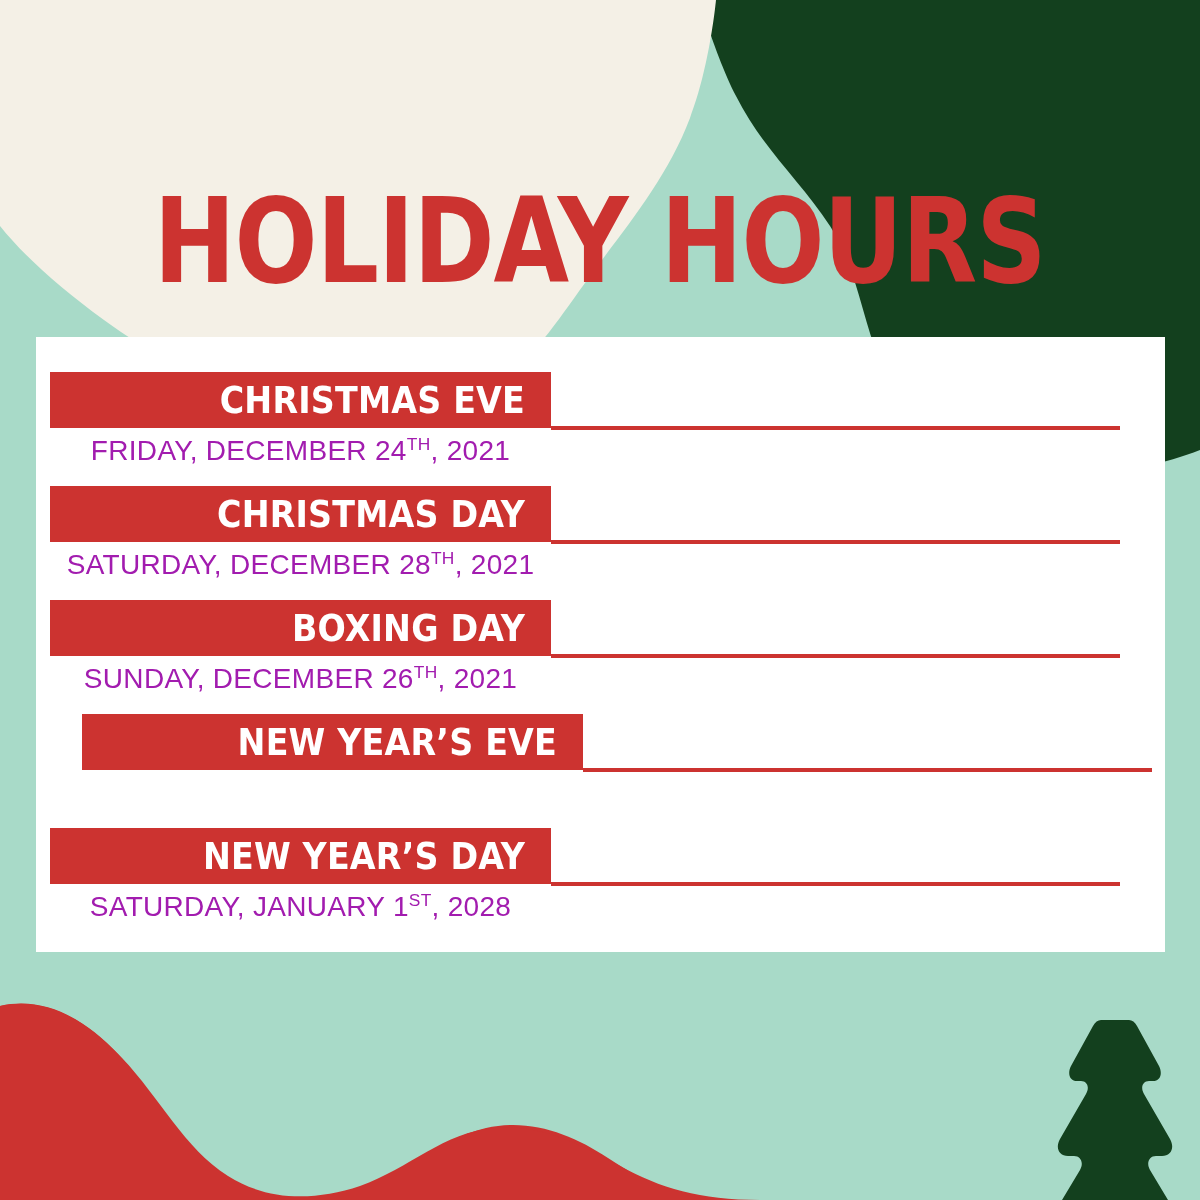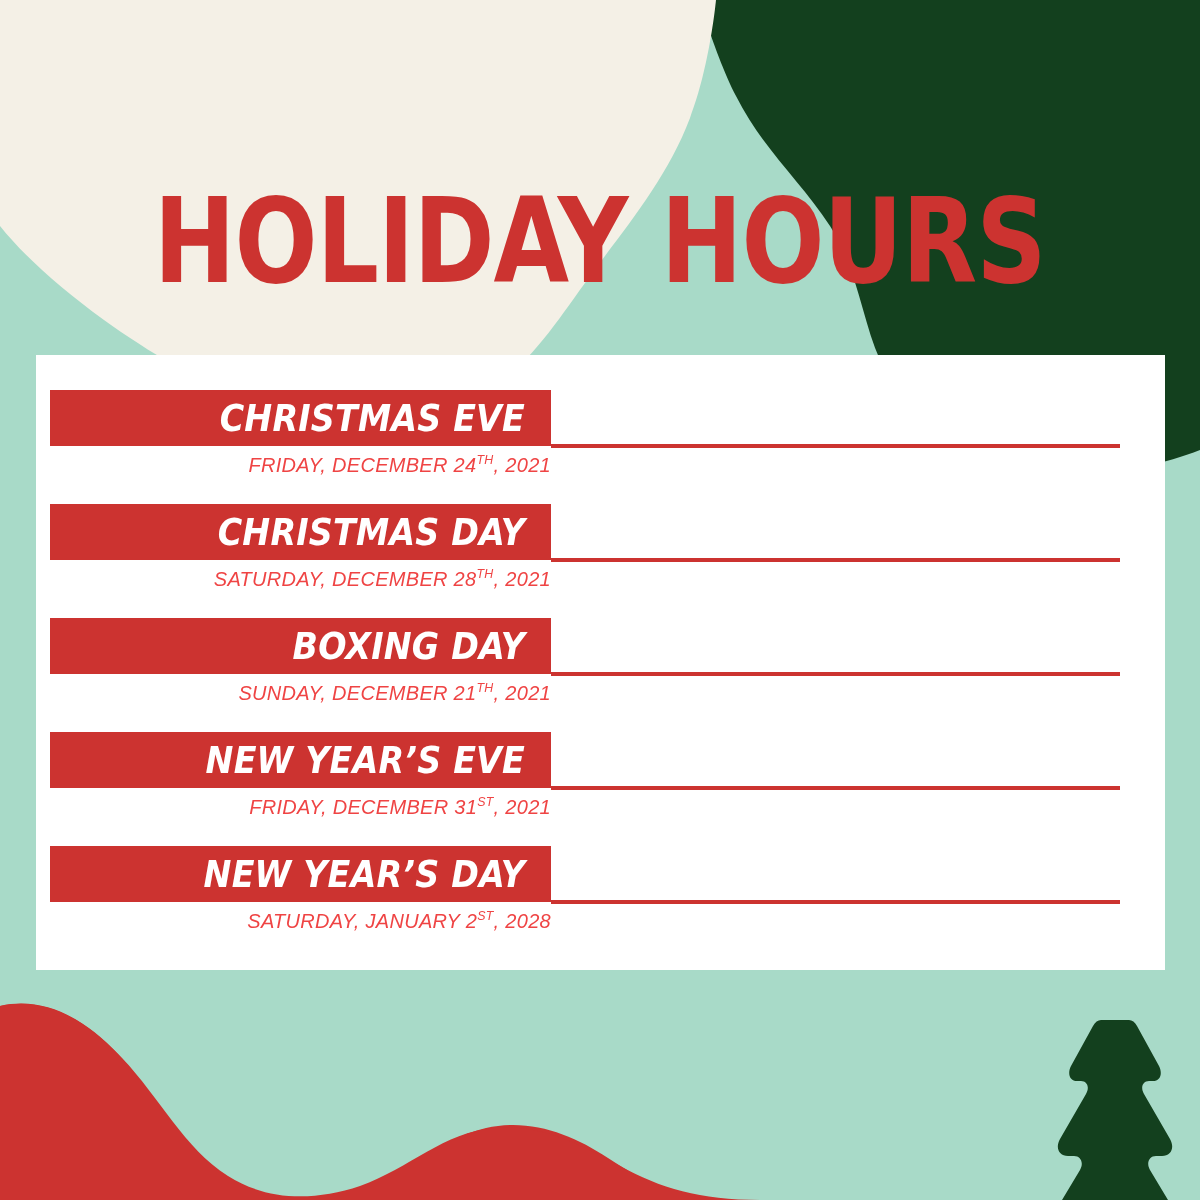--- a/index.html
+++ b/index.html
@@ -49,45 +49,44 @@
     color: #CC3330;
     transform: scaleX(0.92);
     transform-origin: center;
     white-space: nowrap;
   }
 
   
   .card {
     position: absolute;
     left: 36px;
-    top: 355px;
+    top: 337px;
     width: 1129px;
     height: 615px;
     background: #FFFFFF;
-    font-style: italic;
   }
 
   .rows {
     position: absolute;
     left: 0;
     top: 0;
     width: 1129px;
     height: 615px;
   }
 
   .row {
     position: absolute;
     left: 0;
     width: 1129px;
     height: 114px;
   }
   .row:nth-child(1) { top: 28px; }
   .row:nth-child(2) { top: 142px; padding-left: 32px; }
   .row:nth-child(3) { top: 256px; }
-  .row:nth-child(4) { top: 370px; }
+  .row:nth-child(4) { top: 370px; margin-left: 32px; }
   .row:nth-child(5) { top: 484px; padding-left: 29px; }
 
   .banner {
     position: absolute;
     left: 14px;
     top: 7px;
     width: 501px;
     height: 56px;
     background: #CC3330;
     box-sizing: border-box;
@@ -113,23 +112,23 @@
     width: 569px;
     height: 4px;
     background: #CC3330;
   }
 
   .date {
     position: absolute;
     left: 14px;
     top: 72px;
     width: 501px;
-    text-align: right;
-    color: #ef4444;
-    font-size: 20px;
+    text-align: center;
+    color: #a21caf;
+    font-size: 28px;
     line-height: 1;
     letter-spacing: 0.3px;
     white-space: nowrap;
   }
   .date sup {
     font-size: 0.62em;
     vertical-align: super;
     line-height: 0;
   }
 </style>
@@ -186,35 +185,34 @@
         </div>
         <div class="rule"></div>
         <div class="date"><span>SATURDAY, DECEMBER 28</span><sup>TH</sup><span>, 2021</span></div>
       </div>
 
       <div class="row">
         <div class="banner">
           <span class="banner-label">BOXING DAY</span>
         </div>
         <div class="rule"></div>
-        <div class="date"><span>SUNDAY, DECEMBER 21</span><sup>TH</sup><span>, 2021</span></div>
+        <div class="date"><span>SUNDAY, DECEMBER 26</span><sup>TH</sup><span>, 2021</span></div>
       </div>
 
       <div class="row">
         <div class="banner">
           <span class="banner-label">NEW YEAR’S EVE</span>
         </div>
         <div class="rule"></div>
-        <div class="date"><span>FRIDAY, DECEMBER 31</span><sup>ST</sup><span>, 2021</span></div>
       </div>
 
       <div class="row">
         <div class="banner">
           <span class="banner-label">NEW YEAR’S DAY</span>
         </div>
         <div class="rule"></div>
-        <div class="date"><span>SATURDAY, JANUARY 2</span><sup>ST</sup><span>, 2028</span></div>
+        <div class="date"><span>SATURDAY, JANUARY 1</span><sup>ST</sup><span>, 2028</span></div>
       </div>
 
     </div>
   </div>
 
 </div>
 
 </body></html>

